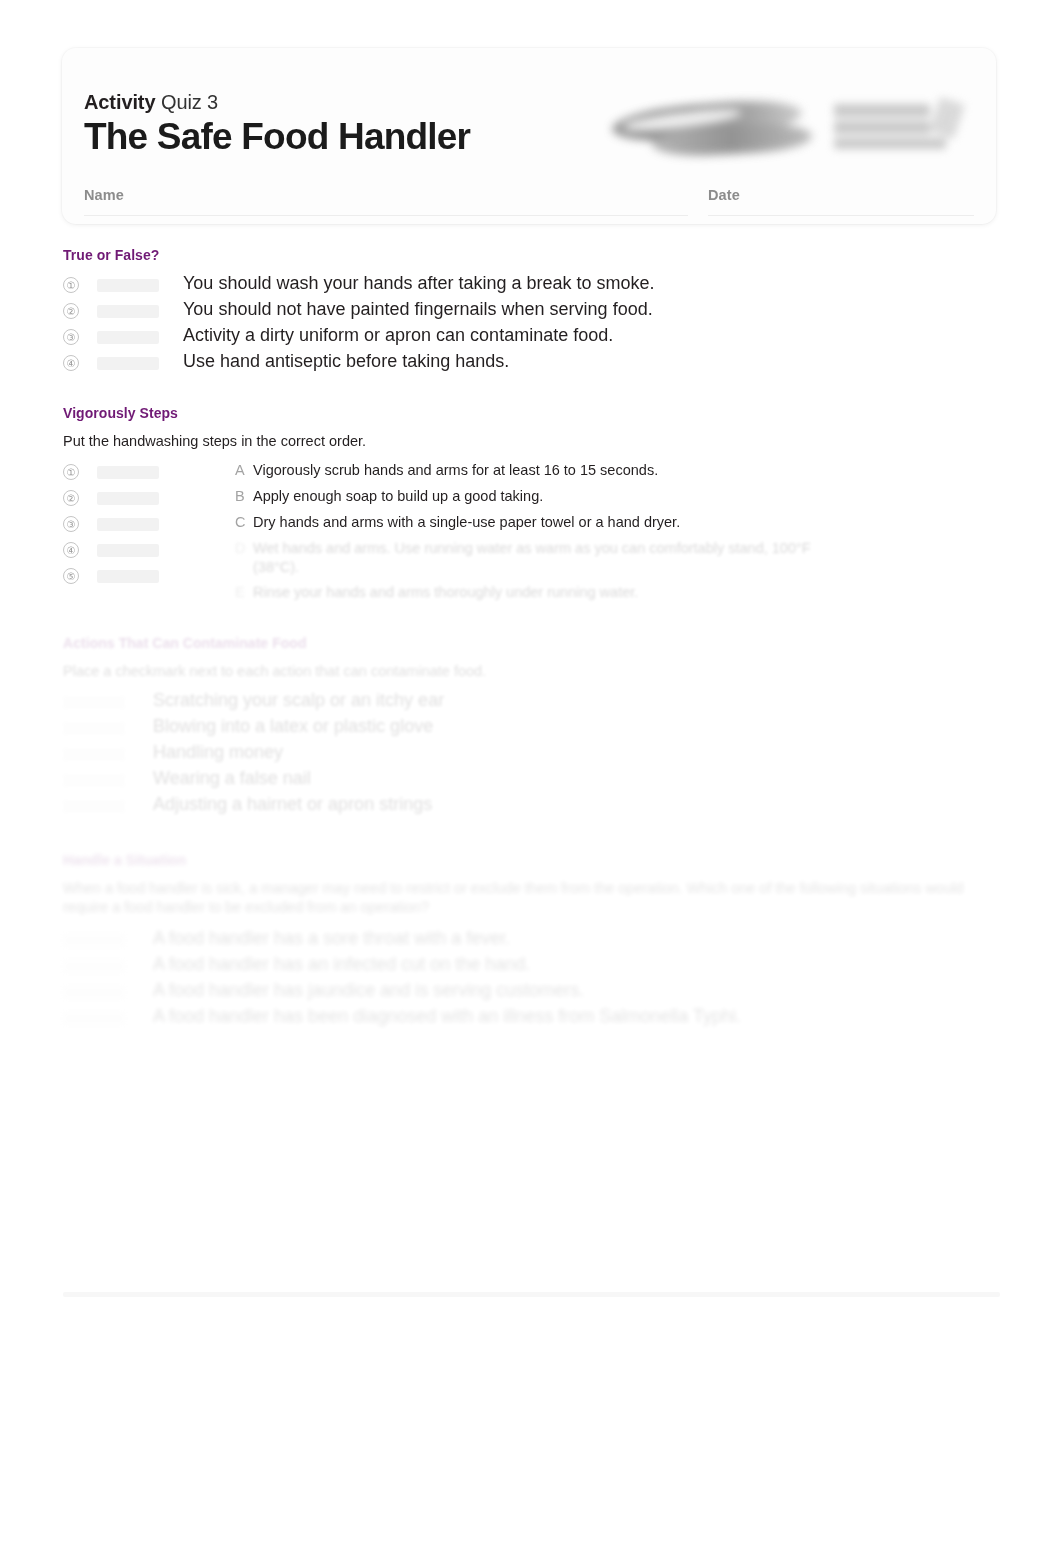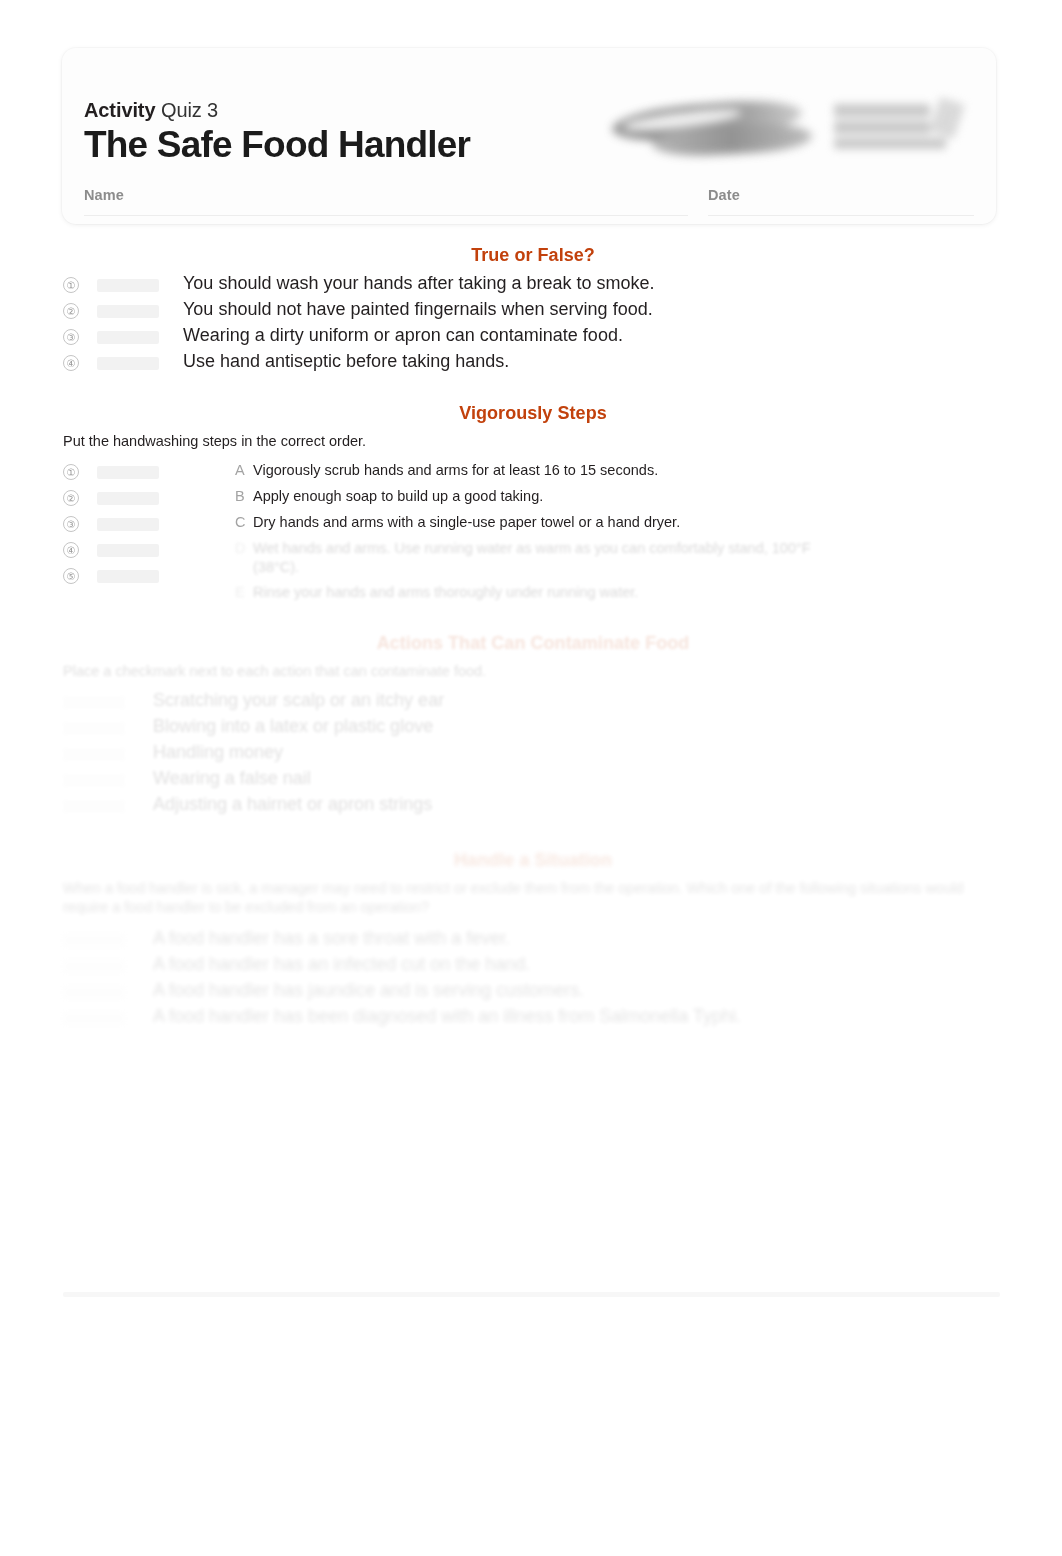--- a/index.html
+++ b/index.html
@@ -30,21 +30,21 @@
     top: 48px;
     width: 934px;
     height: 176px;
     background: #fdfdfd;
     border-radius: 14px;
     box-shadow: 0 1px 5px rgba(0,0,0,0.07), 0 0 0 1px rgba(0,0,0,0.02);
   }
   .header-inner {
     position: absolute;
     left: 22px;
-    top: 50px;
+    top: 42px;
     right: 22px;
   }
   .kicker {
     font-size: 20px;
     line-height: 24px;
     letter-spacing: -0.1px;
     color: #231f20;
   }
   .kicker .kicker-strong { font-weight: 700; }
   .kicker .kicker-light { font-weight: 400; color: #333; }
@@ -147,27 +147,26 @@
   .content {
     position: absolute;
     left: 63px;
     top: 246px;
     width: 940px;
   }
 
   .section { margin-bottom: 0; }
 
   .section-title {
-    font-size: 18px;
+    font-size: 14px;
     font-weight: 700;
     line-height: 18px;
     letter-spacing: 0.05px;
-    color: #c2410c;
+    color: #701a75;
     margin: 0 0 10px 0;
-    text-align: center;
   }
 
   .section-instr {
     font-size: 14.5px;
     line-height: 19px;
     color: #231f20;
     margin: 0 0 10px 0;
   }
 
   
@@ -318,21 +317,21 @@
 
         <div class="qrow">
           <span class="num-circle">②</span>
           <span class="answer-blank"></span>
           <span class="qtext">You should not have painted fingernails when serving food.</span>
         </div>
 
         <div class="qrow">
           <span class="num-circle">③</span>
           <span class="answer-blank"></span>
-          <span class="qtext">Wearing a dirty uniform or apron can contaminate food.</span>
+          <span class="qtext">Activity a dirty uniform or apron can contaminate food.</span>
         </div>
 
         <div class="qrow">
           <span class="num-circle">④</span>
           <span class="answer-blank"></span>
           <span class="qtext">Use hand antiseptic before taking hands.</span>
         </div>
 
       </div>
     </div>

